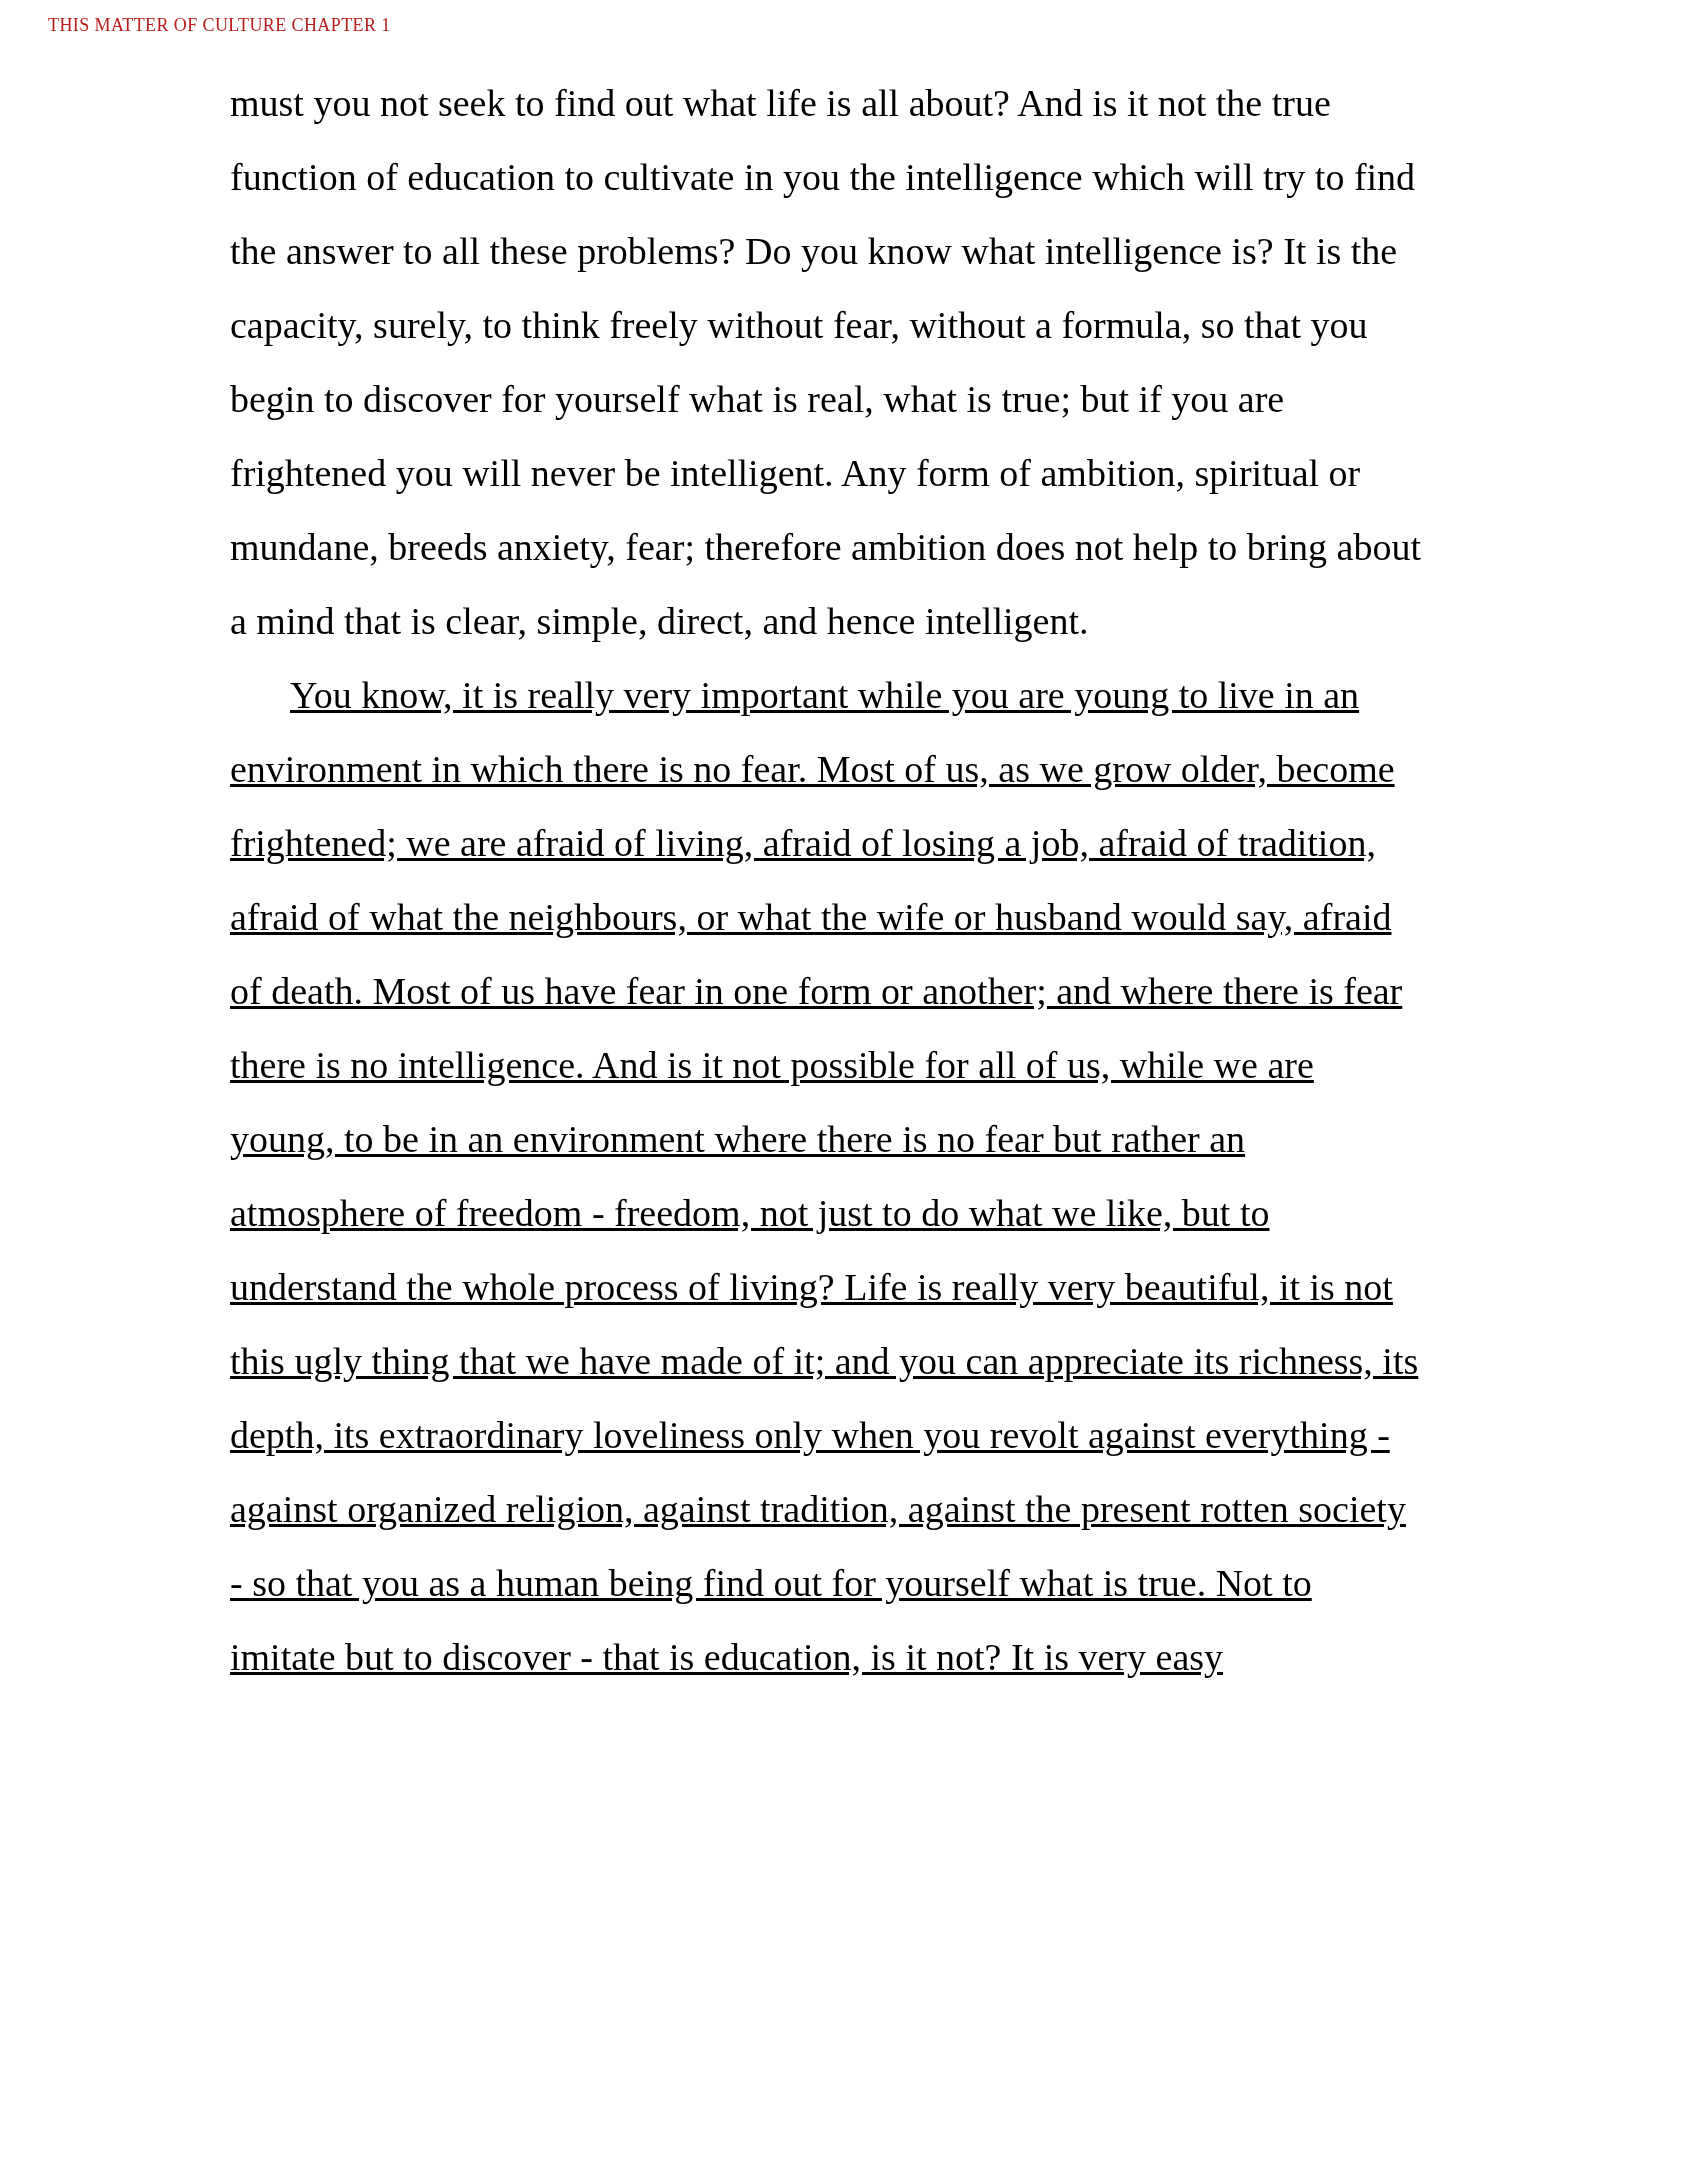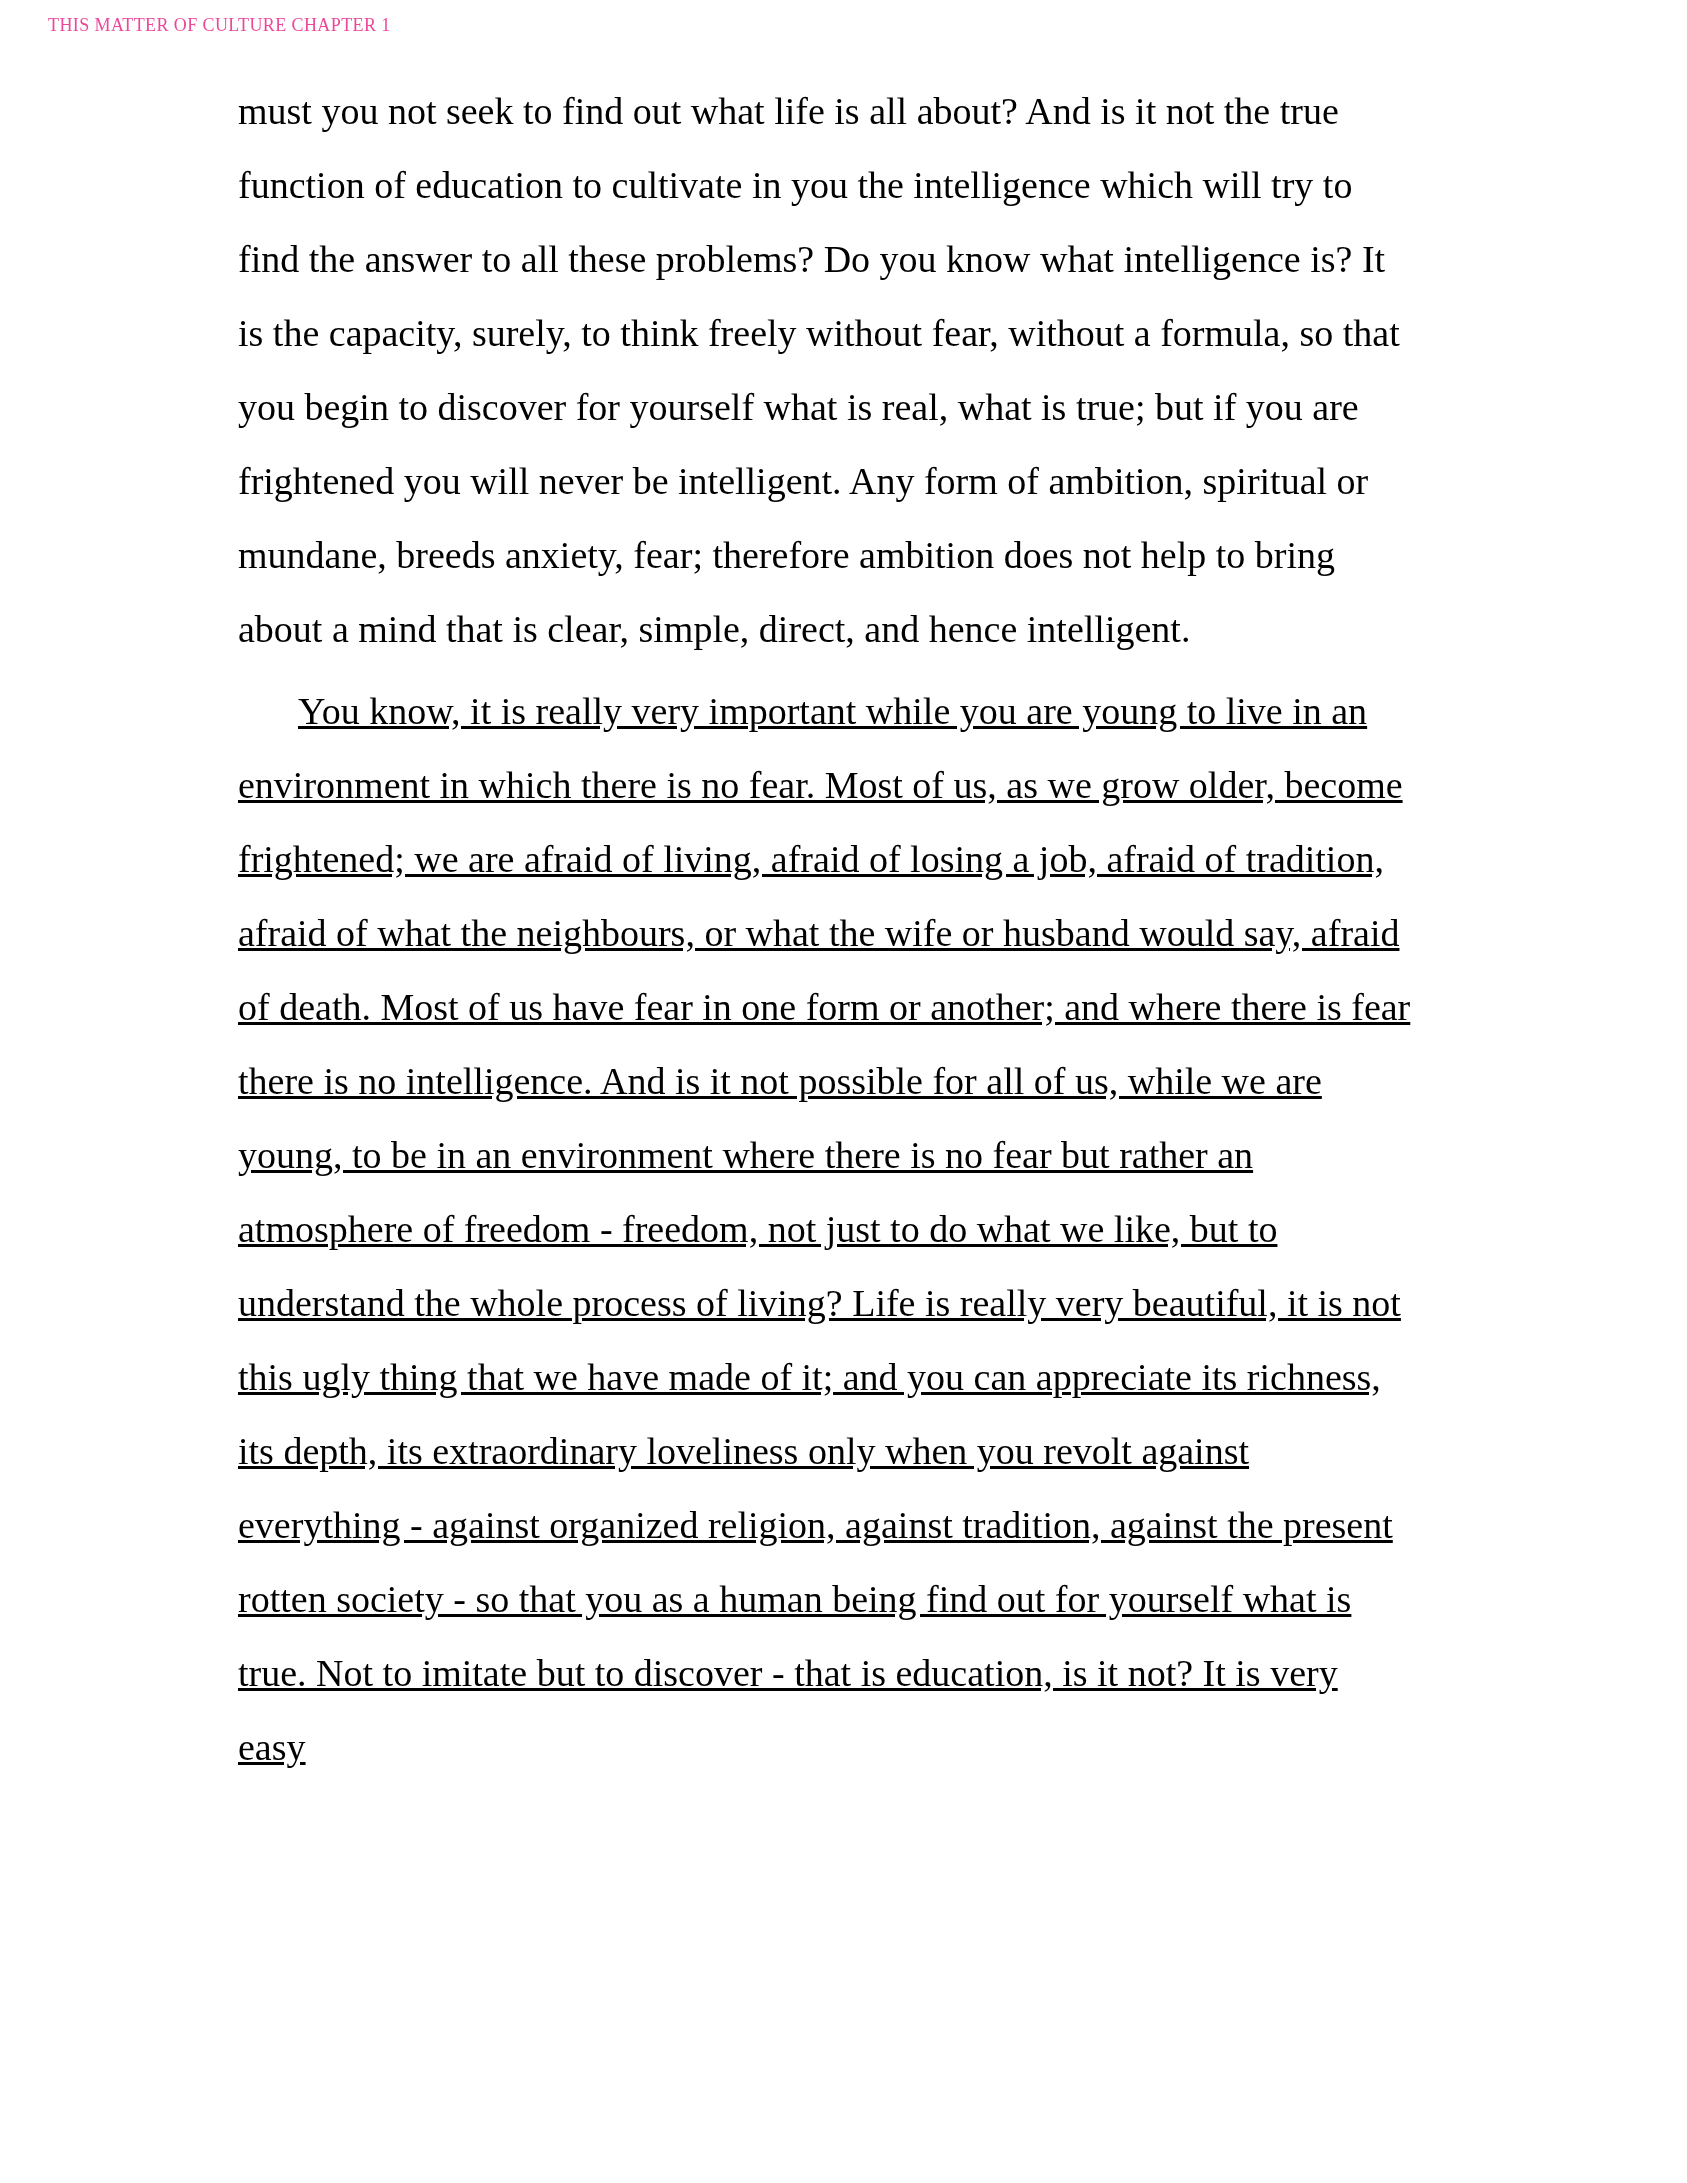--- a/index.html
+++ b/index.html
@@ -20,35 +20,35 @@
     inset: 0;
     background: #ffffff;
   }
   .running-header {
     position: absolute;
     top: 14.6px;
     left: 48px;
     font-size: 18px;
     letter-spacing: 0.4px;
     font-family: "Liberation Serif", serif;
-    color: #ec4899;
+    color: #b91c1c;
     white-space: nowrap;
   }
   .body-text {
     position: absolute;
     top: 66px;
     left: 230px;
     width: 1191px;
     font-size: 38px;
     line-height: 74px;
     text-align: left;
     color: #000000;
   }
   .body-text p {
-    margin: 8px;
+    margin: 0;
     padding: 0;
   }
   .body-text p.indent {
     text-indent: 60px;
     text-decoration: underline;
   }
 </style>
 </head>
 <body>
 

